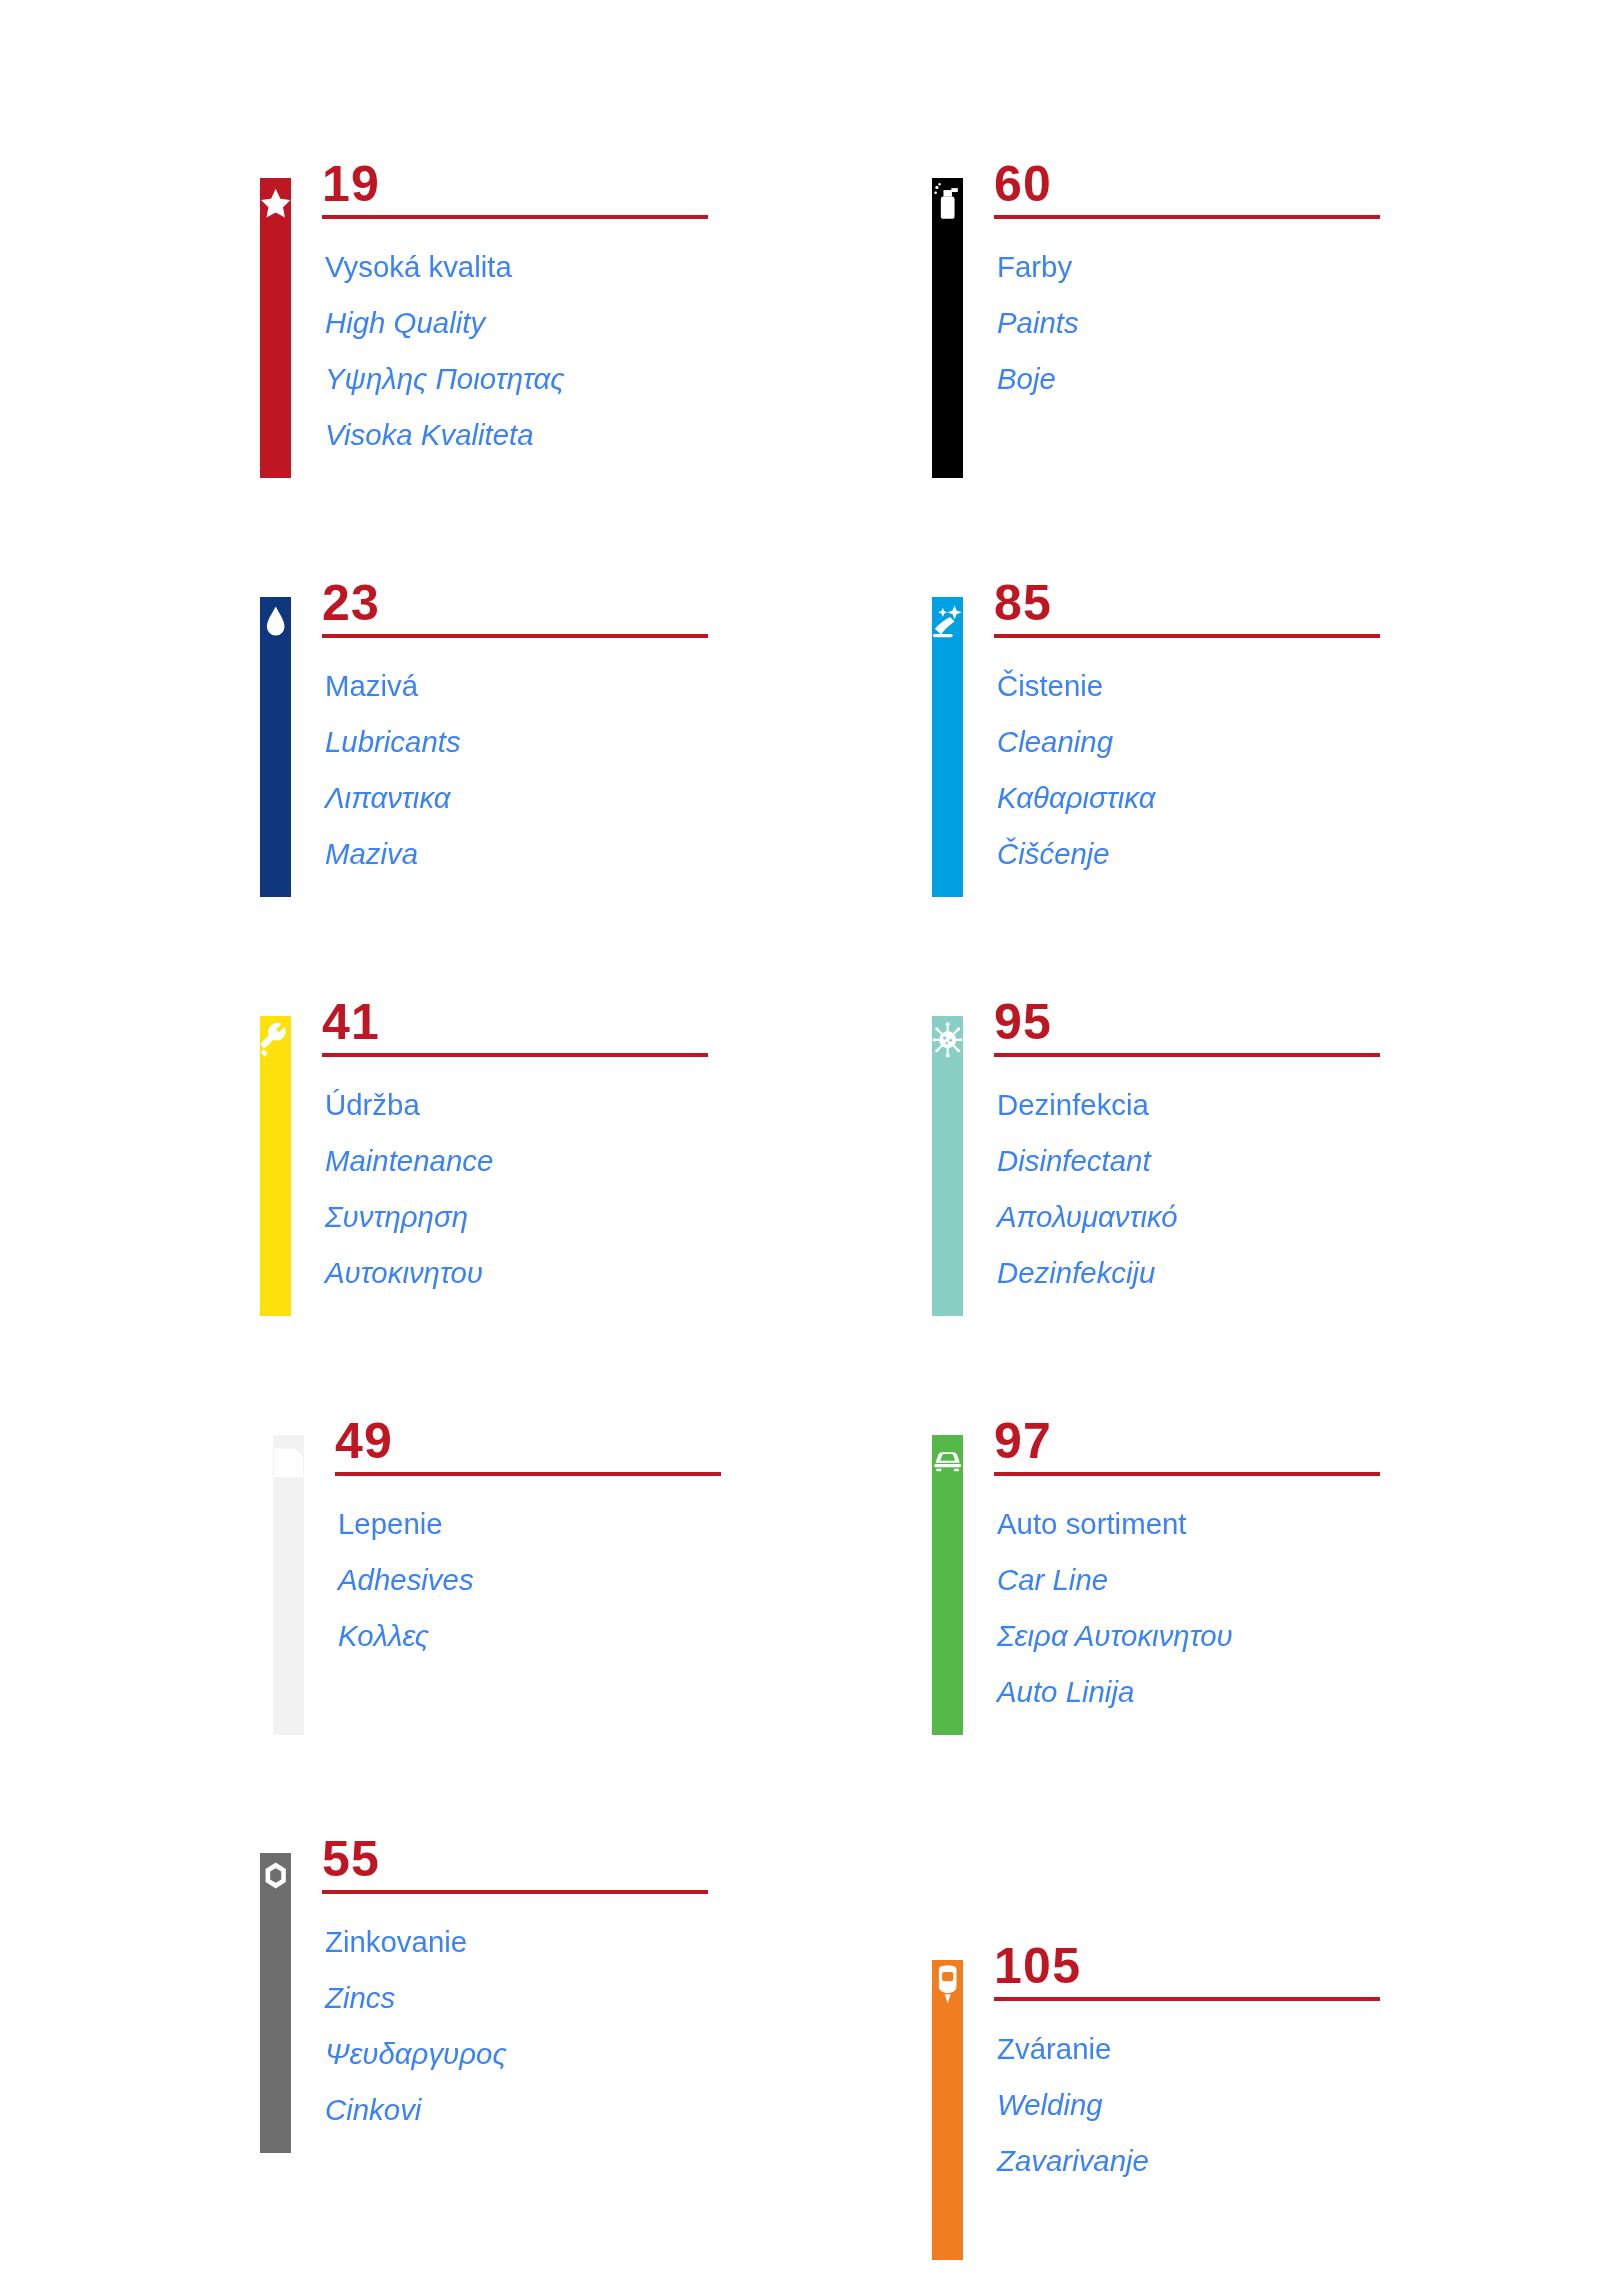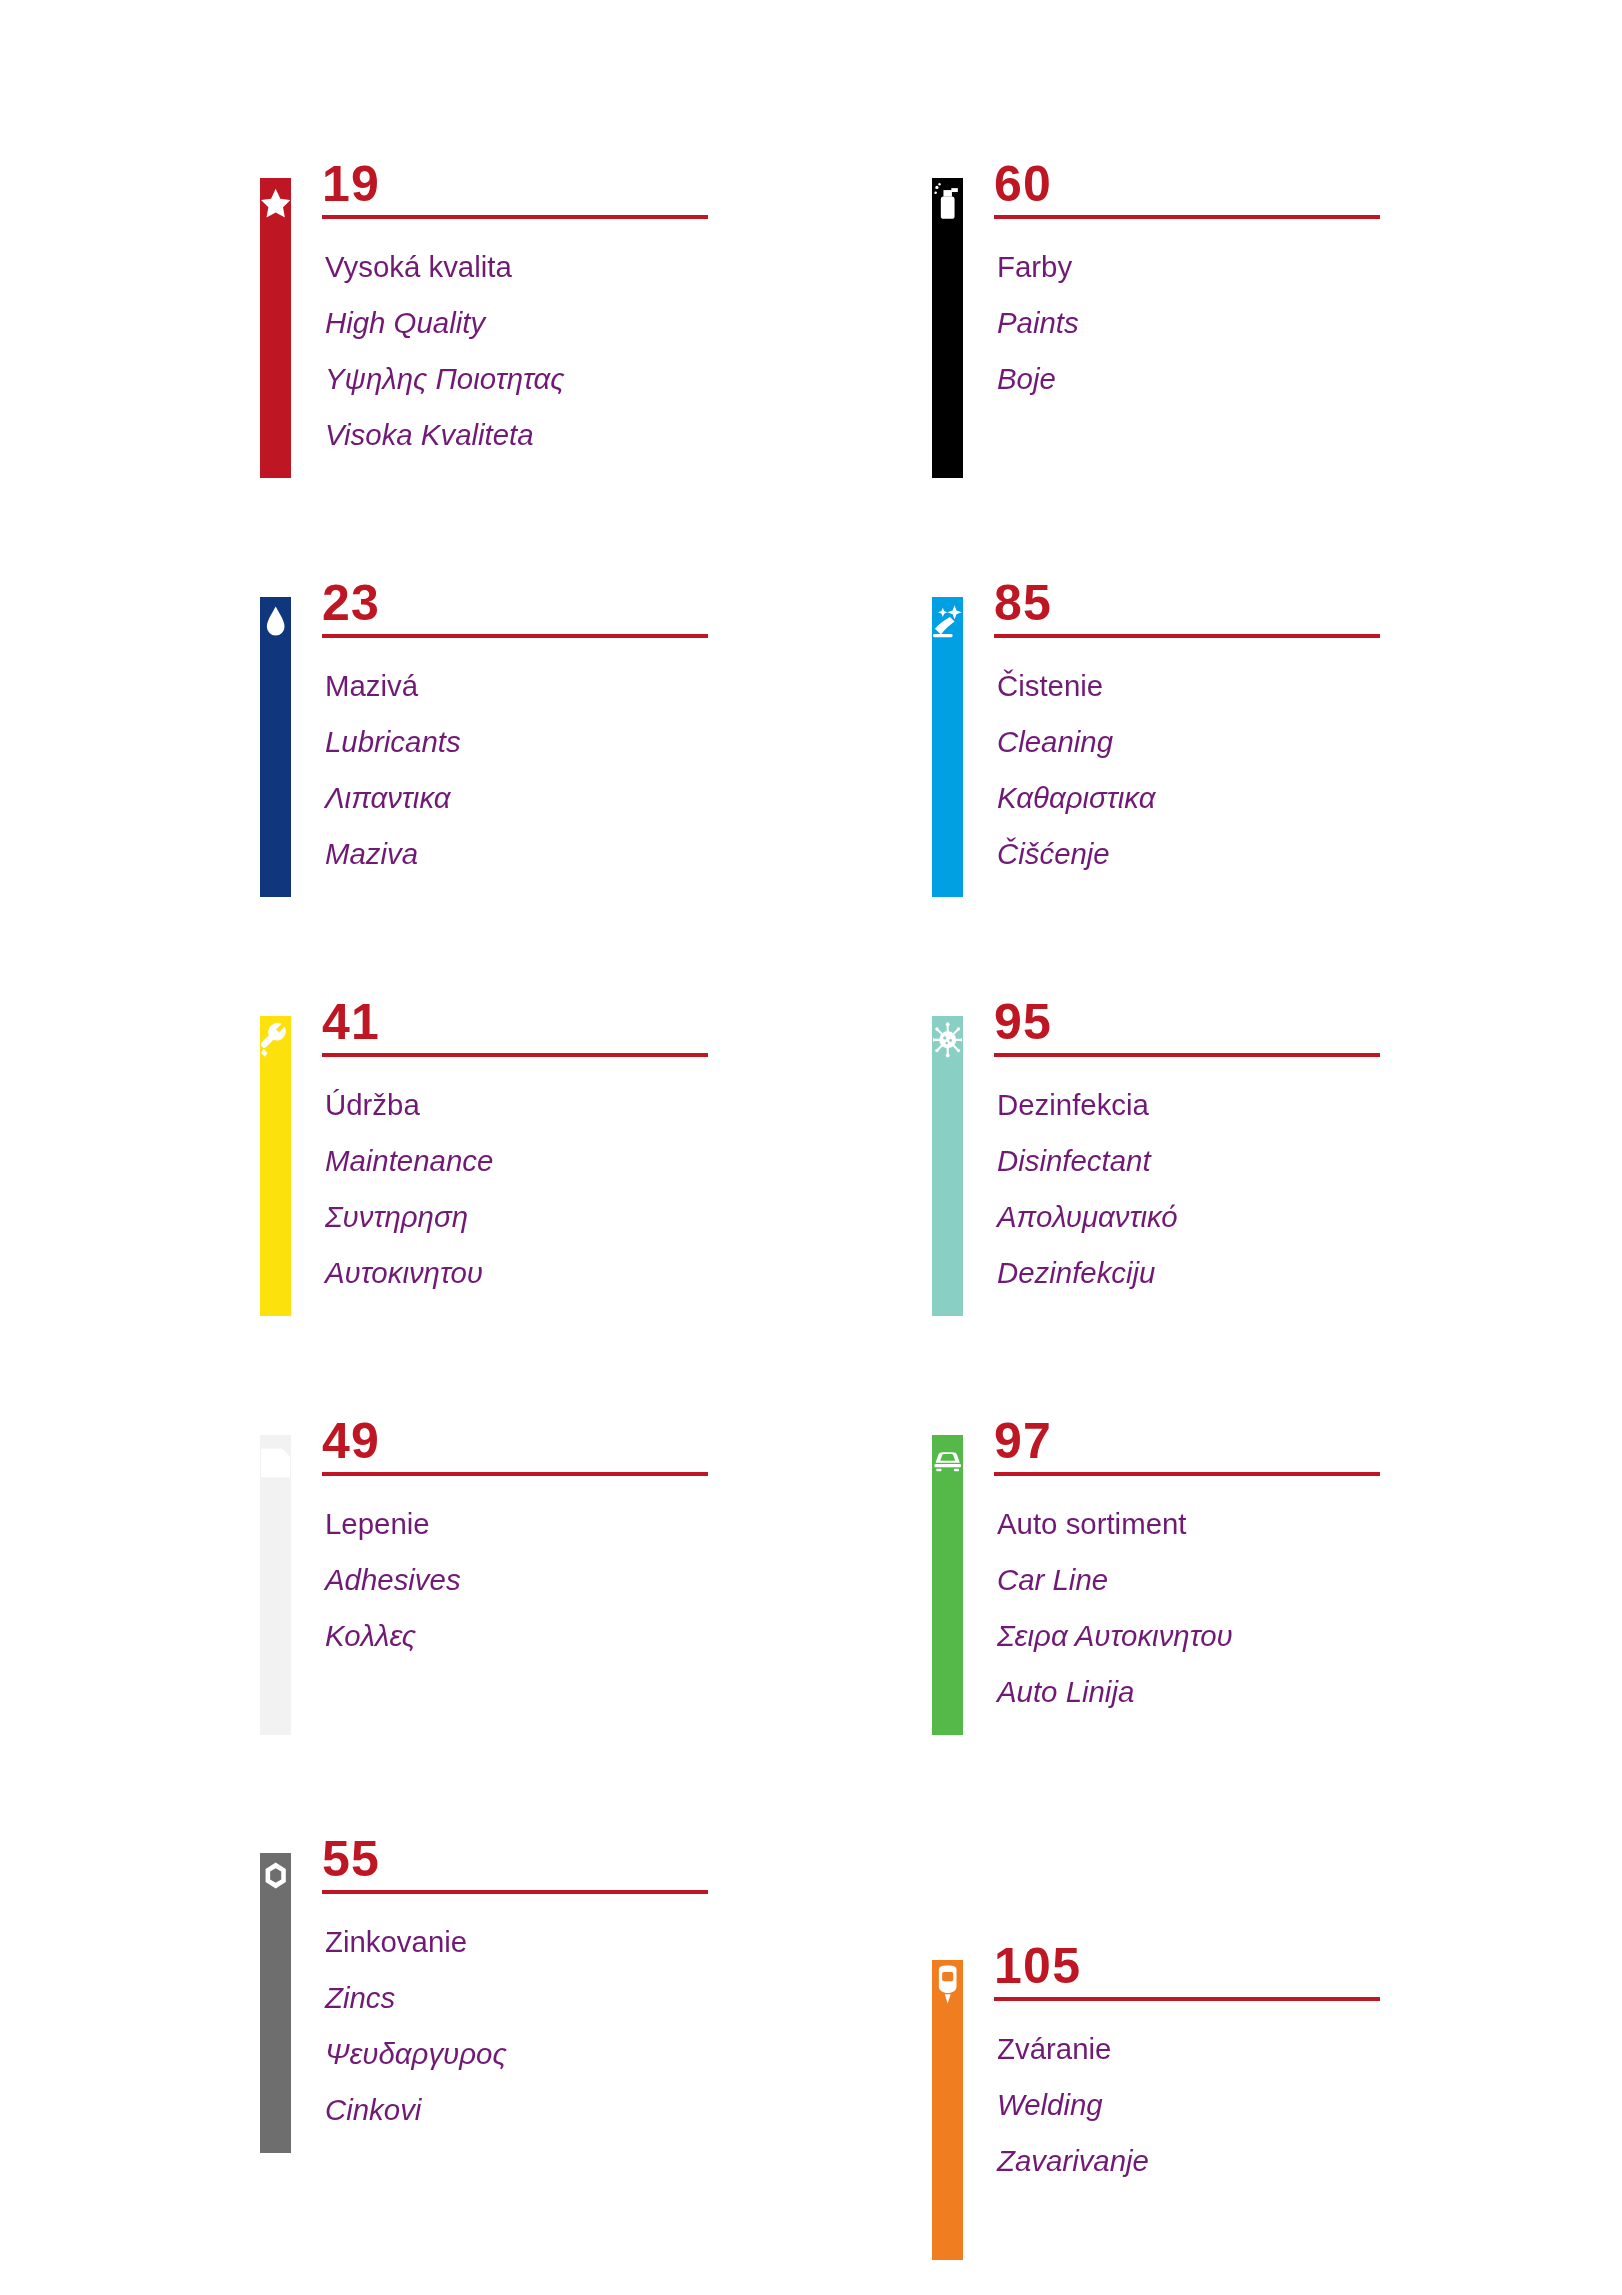--- a/index.html
+++ b/index.html
@@ -87,21 +87,21 @@
   .labels {
     position: absolute;
     left: 65px;
     top: 79px;
     width: 589px;
   }
   .label {
     font-family: "Liberation Sans", sans-serif;
     font-size: 29.4px;
     line-height: 56px;
-    color: #701a75;
+    color: #3b82f6;
     white-space: nowrap;
   }
   .label.l0 { font-style: normal; }
   .label.l1,
   .label.l2,
   .label.l3 { font-style: italic; }
 </style>
 </head>
 <body>
 
@@ -154,21 +154,21 @@
         <div class="number">41</div>
         <div class="rule"></div>
       </div>
       <div class="labels">
         <div class="label l0">Údržba</div>
         <div class="label l1">Maintenance</div>
         <div class="label l2">Συντηρηση</div>
         <div class="label l3">Αυτοκινητου</div>
       </div>
     </div>
-    <div class="entry" style="left: 260px; top: 1417px; text-decoration: underline;">
+    <div class="entry" style="left: 273px; top: 1417px; text-decoration: underline;">
       <div class="bar-wrap">
         <div class="bar" style="background: rgb(242, 242, 242);"></div>
         <span class="bar-icon"><svg viewBox="0 0 45 62" width="29.4" height="41" xmlns="http://www.w3.org/2000/svg">
             <path fill="#ffffff" d="M0 14 H32 L45 27 V58 H0 Z"></path>
           </svg></span>
       </div>
       <div class="num-row">
         <div class="number">49</div>
         <div class="rule"></div>
       </div>

